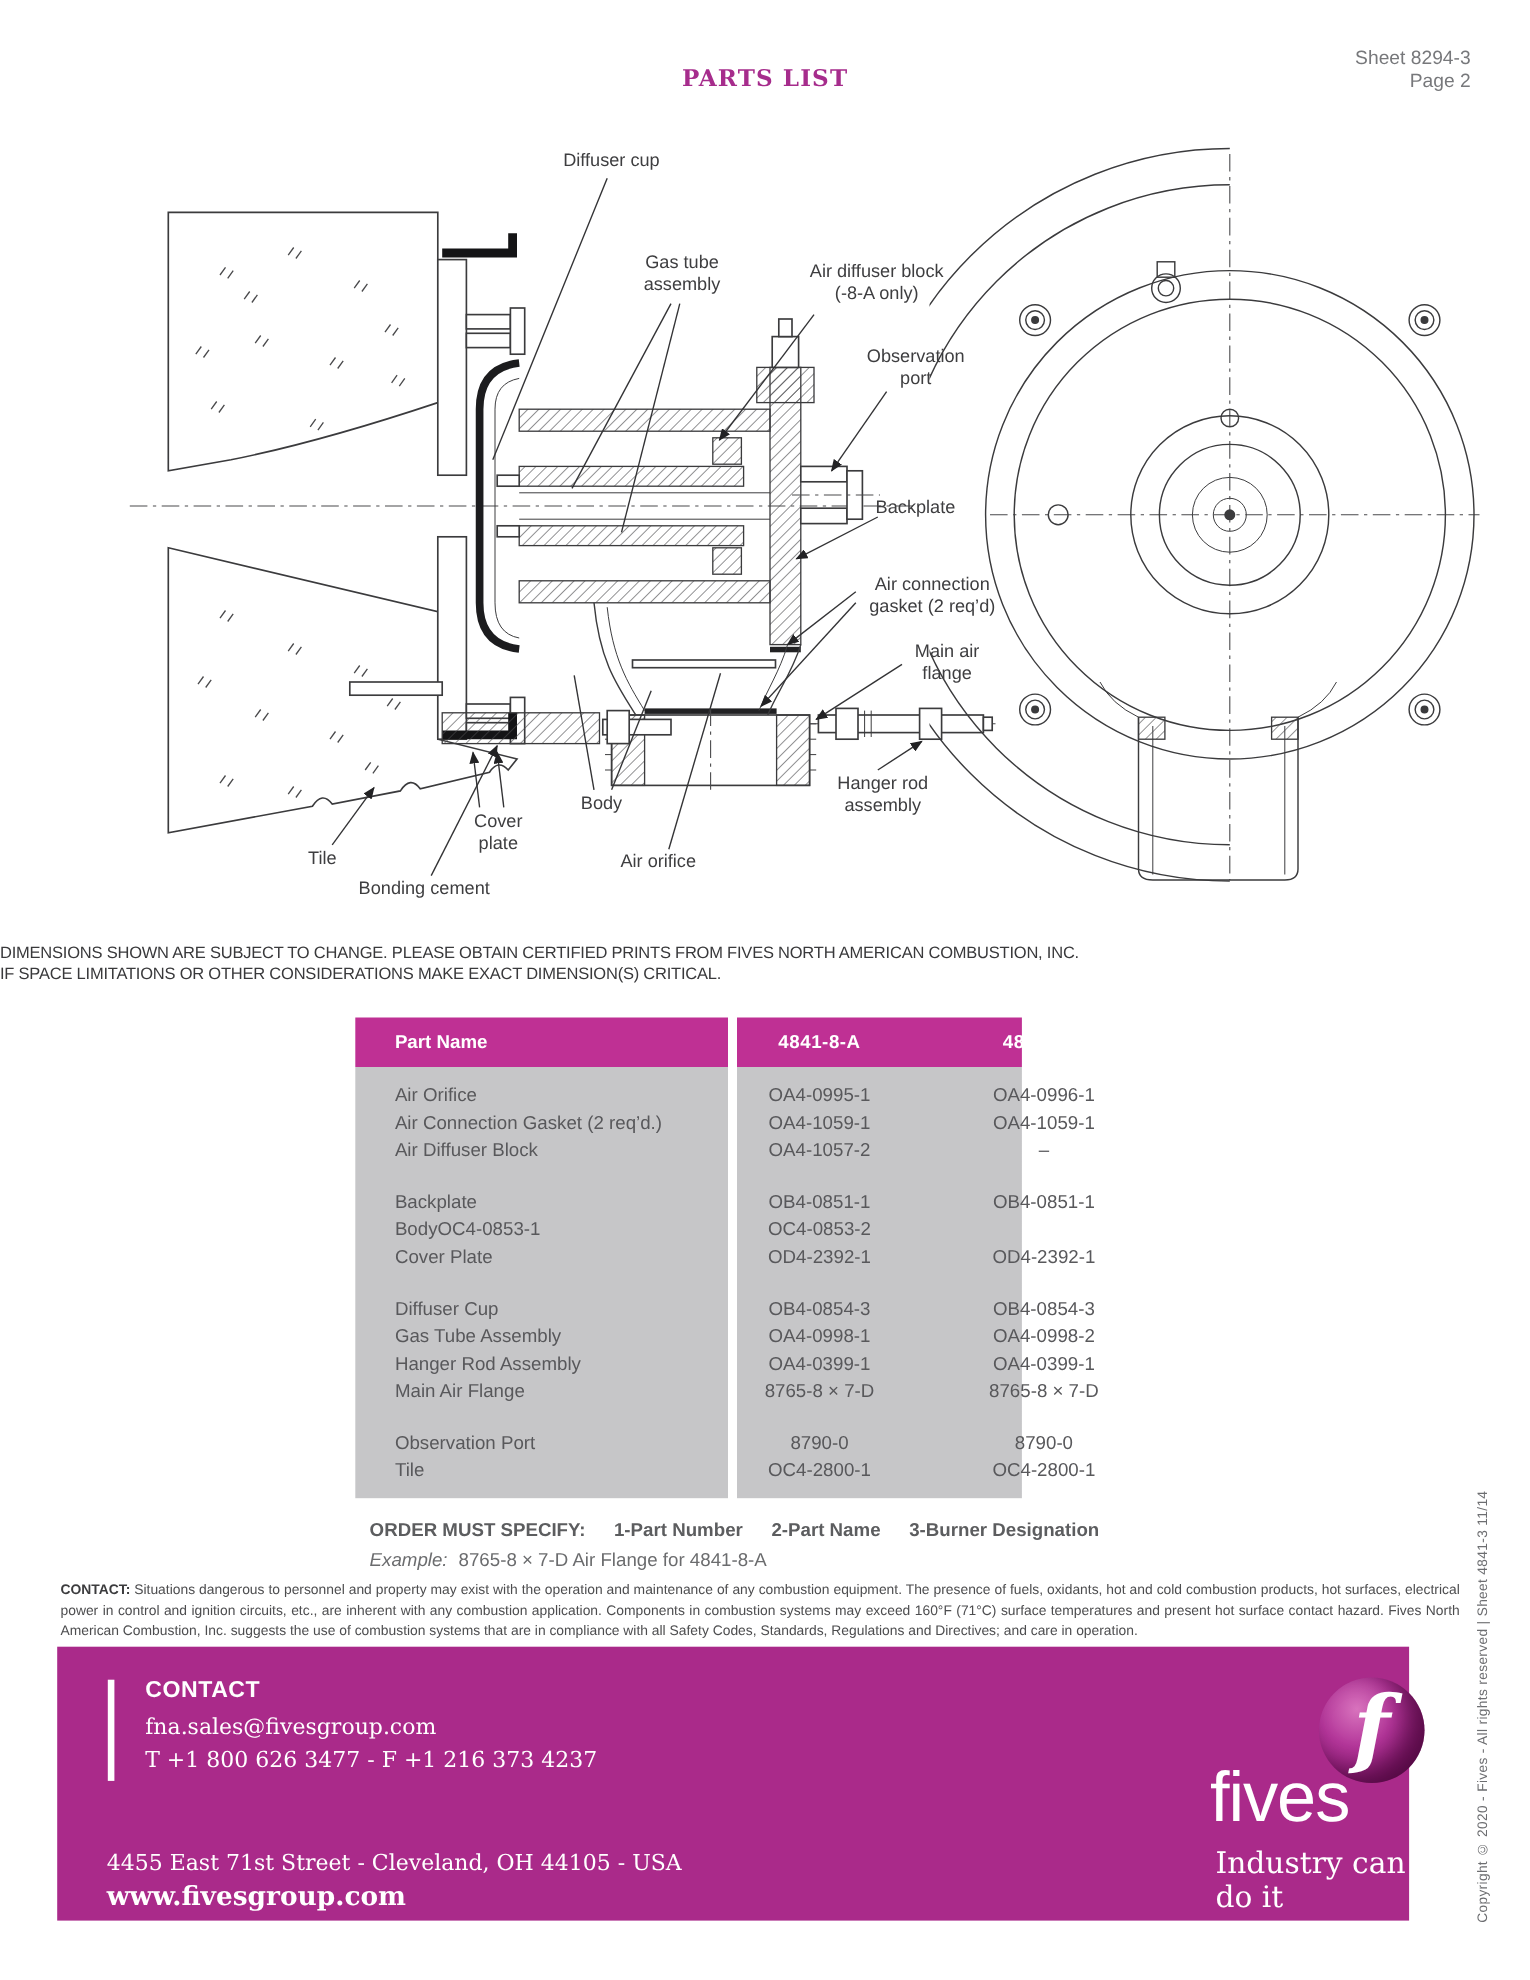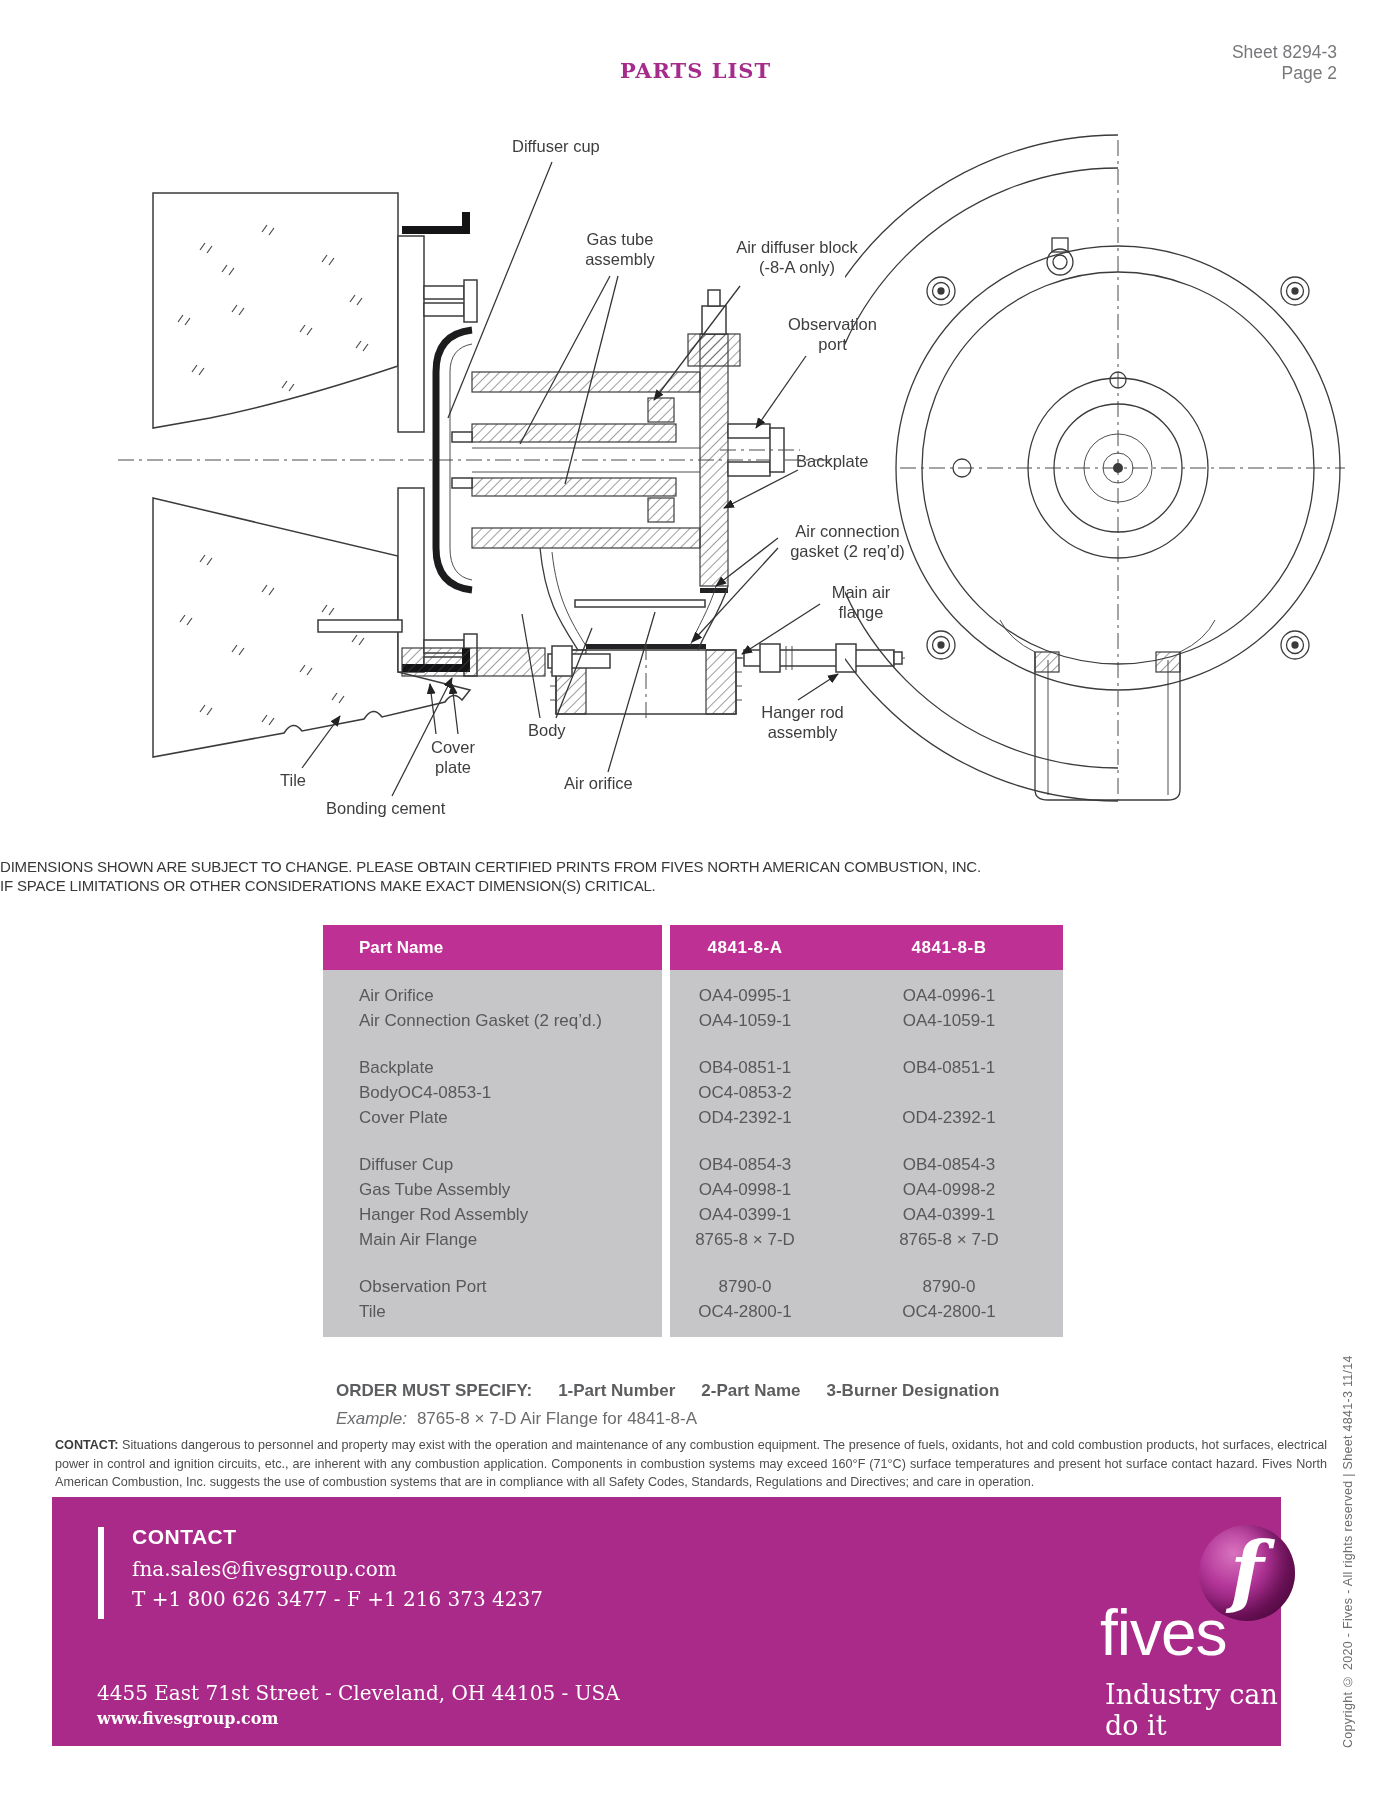--- a/index.html
+++ b/index.html
@@ -42,21 +42,21 @@
   .arrow{marker-end:url(#arr);}
   #spk path,.spk{stroke:#4a4a4c;stroke-width:1.2;fill:none;}
 
   
   .disclaimer{
     left:0;top:857px;width:100%;text-align:left;color:#39393b;
     font-size:15px;line-height:19px;letter-spacing:-0.2px;
   }
 
   
-  .ptable{left:323px;top:925px;width:740px;}
+  .ptable{left:323px;top:925px;width:606px;}
   .pt-head{
     display:grid;grid-template-columns:339px 8px 150px 258px;
     height:45px;align-items:center;
     background:linear-gradient(to right,#bf3094 0 339px,#ffffff 339px 347px,#bf3094 347px 100%);
     color:#ffffff;font-weight:700;font-size:17px;
   }
   .pt-head .h-name{padding-left:36px;}
   .pt-head .h-a,.pt-head .h-b{text-align:center;letter-spacing:0.5px;}
   .pt-body{
     background:linear-gradient(to right,#c6c6c8 0 339px,#ffffff 339px 347px,#c6c6c8 347px 100%);
@@ -84,21 +84,21 @@
   
   .footer{
     left:52px;top:1497px;width:1229px;height:249px;background:#aa2a8a;color:#ffffff;
   }
   .contact-bar{position:absolute;left:46px;top:30px;width:6px;height:92px;background:#ffffff;}
   .contact-heading{position:absolute;left:80px;top:28px;font-size:21px;font-weight:700;letter-spacing:0.5px;}
   .contact-email{position:absolute;left:80px;top:60px;font-family:"DejaVu Serif","Liberation Serif",serif;font-size:20px;}
   .contact-phone{position:absolute;left:80px;top:90px;font-family:"DejaVu Serif","Liberation Serif",serif;font-size:20px;}
   .company-name{position:absolute;left:45px;top:156px;font-family:"DejaVu Serif","Liberation Serif",serif;font-size:20px;font-weight:700;}
   .company-address{position:absolute;left:45px;top:184px;font-family:"DejaVu Serif","Liberation Serif",serif;font-size:20px;}
-  .company-web{position:absolute;left:45px;top:212px;font-family:"DejaVu Serif","Liberation Serif",serif;font-size:16px;font-weight:700;}
+  .company-web{position:absolute;left:45px;top:212px;font-family:"DejaVu Serif","Liberation Serif",serif;font-size:24px;font-weight:700;}
 
   .logo-sphere{
     position:absolute;left:1147px;top:28px;width:96px;height:96px;border-radius:50%;
     background:radial-gradient(circle at 36% 30%,#d873bd 0%,#b33599 38%,#8c1c74 68%,#5d0c4e 100%);
     box-shadow:inset -16px -10px 22px rgba(55,0,42,0.55);
   }
   .logo-sphere .f{
     position:absolute;left:0;top:-4px;width:100%;height:100%;text-align:center;
     font-family:"DejaVu Serif","Liberation Serif",serif;font-style:italic;font-weight:700;
     font-size:78px;line-height:100px;color:#ffffff;
@@ -347,20 +347,26 @@
         <div></div>
         <div class="c-a">OA4-0995-1</div>
         <div class="c-b">OA4-0996-1</div>
       </div>
     <div class="prow">
         <div class="c-name">Air Connection Gasket (2 req’d.)</div>
         <div></div>
         <div class="c-a">OA4-1059-1</div>
         <div class="c-b">OA4-1059-1</div>
       </div>
+    <div class="prow">
+        <div class="c-name">Air Diffuser Block</div>
+        <div></div>
+        <div class="c-a">OA4-1057-2</div>
+        <div class="c-b">–</div>
+      </div>
     <div class="pgap"></div>
     <div class="prow">
         <div class="c-name">Backplate</div>
         <div></div>
         <div class="c-a">OB4-0851-1</div>
         <div class="c-b">OB4-0851-1</div>
       </div>
     <div class="prow">
         <div class="c-name">BodyOC4-0853-1</div>
         <div></div>

